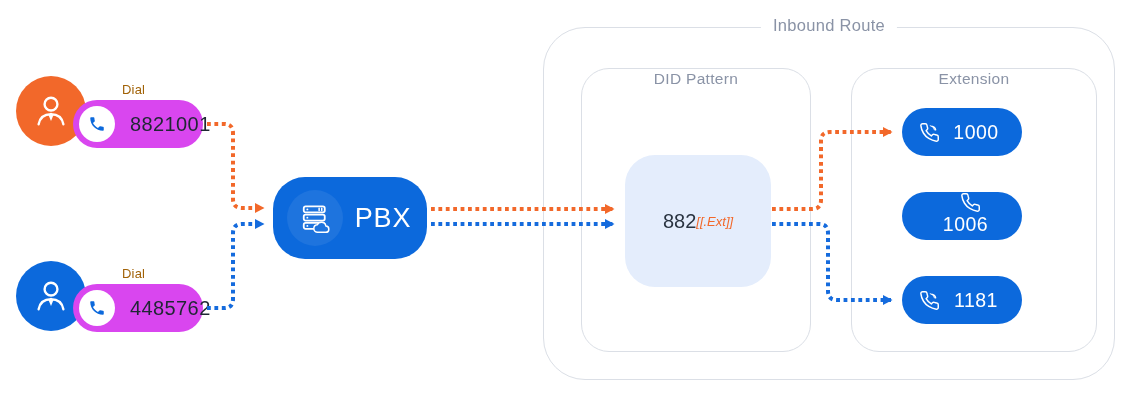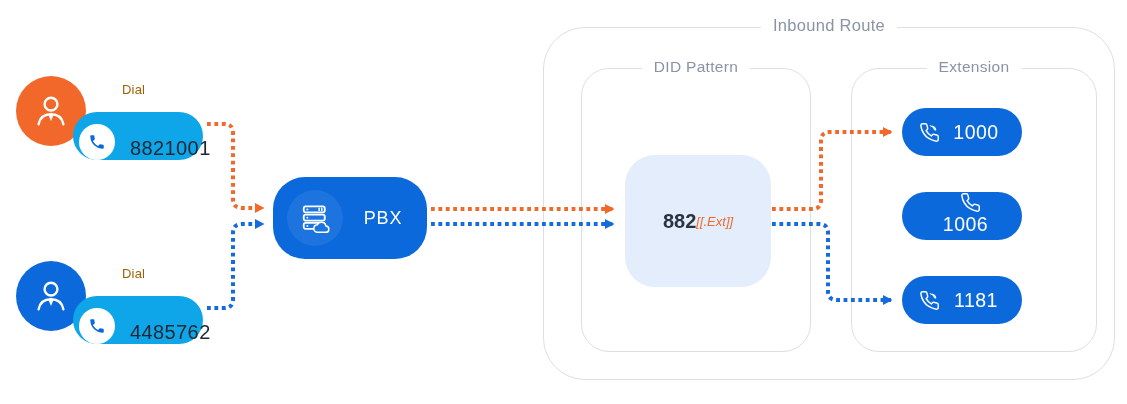--- a/index.html
+++ b/index.html
@@ -14,68 +14,68 @@
   .avatar {
     width:70px; height:70px; border-radius:50%;
     display:flex; align-items:center; justify-content:center; z-index:2;
   }
   .avatar.orange { background:#F2682A; }
   .avatar.blue   { background:#0C69DC; }
 
   
   .dial-label { font-size:13px; color:#a16207; letter-spacing:.2px; }
   .dial-pill {
-    width:130px; height:48px; border-radius:24px; background:#0ea5e9;
-    display:flex; align-items:flex-end; padding-left:6px; z-index:3;margin-top:12px;
+    width:130px; height:48px; border-radius:24px; background:#d946ef;
+    display:flex; align-items:center; padding-left:6px; z-index:3;
   }
   .dial-pill .phone-bubble {
     width:36px; height:36px; border-radius:50%; background:#ffffff;
     display:flex; align-items:center; justify-content:center; flex:0 0 auto;
   }
   .dial-pill .number {
     margin-left:15px; font-size:20px; color:#1F2733; letter-spacing:.4px;
   }
 
   
   .pbx {
     left:273px; top:177px; width:154px; height:82px; border-radius:32px;
     background:#0C69DC; display:flex; align-items:center; z-index:2;
   }
   .pbx-circle {
     width:56px; height:56px; border-radius:50%; background:#1E74DE;
     margin-left:14px; display:flex; align-items:center; justify-content:center;
   }
   .pbx-label {
-    flex:1; text-align:center; color:#ffffff; font-size:18px;
+    flex:1; text-align:center; color:#ffffff; font-size:27px;
     font-weight:500; letter-spacing:.8px; padding-right:4px;
   }
 
   
   .group {
     position:absolute; border:1.5px solid #DBDFE6; background:transparent;
   }
   .group .legend {
     position:absolute; top:-11px; left:50%; transform:translateX(-50%);
     background:#ffffff; padding:0 12px; white-space:nowrap;
     color:#8A93A6; letter-spacing:.3px;text-align:right;
   }
   .group.outer { left:543px; top:27px; width:572px; height:353px; border-radius:42px; }
   .group.outer .legend { font-size:16.5px; top:-12px; }
   .group.inner { border-radius:28px; }
   .group.did   { left:581px; top:68px; width:230px; height:284px; }
   .group.ext   { left:851px; top:68px; width:246px; height:284px;text-decoration:underline; }
-  .group.inner .legend { font-size:15.5px; }
+  .group.inner .legend { font-size:15.5px;margin-top:12px; }
 
   
   .did-box {
     left:625px; top:155px; width:146px; height:132px; border-radius:30px;
     background:#E4EDFC; display:flex; align-items:center; justify-content:center;
     z-index:2;
   }
-  .did-box .prefix { font-size:20px; color:#2A3441; font-weight:700; }
+  .did-box .prefix { font-size:20px; color:#2A3441; font-weight:400; }
   .did-box .ext-token { font-size:13px; color:#F2682A; font-style:italic; font-weight:500; }
 
   
   .ext-pill {
     left:902px; width:120px; height:48px; border-radius:24px; background:#0C69DC;
     display:flex; align-items:center; padding-left:17px; z-index:2;
   }
   .ext-pill .num {
     flex:1; text-align:center; color:#ffffff; font-size:19.5px;
     letter-spacing:.5px; padding-right:10px;

